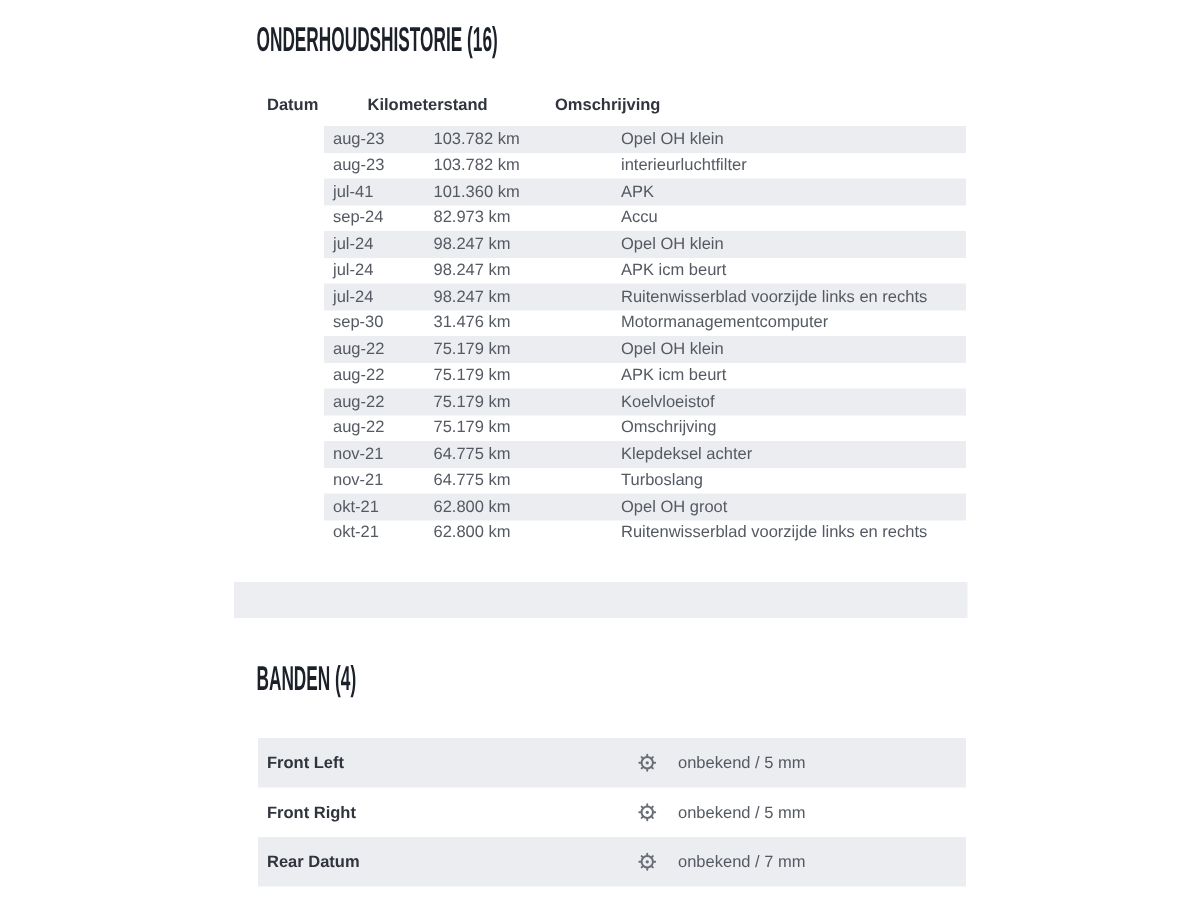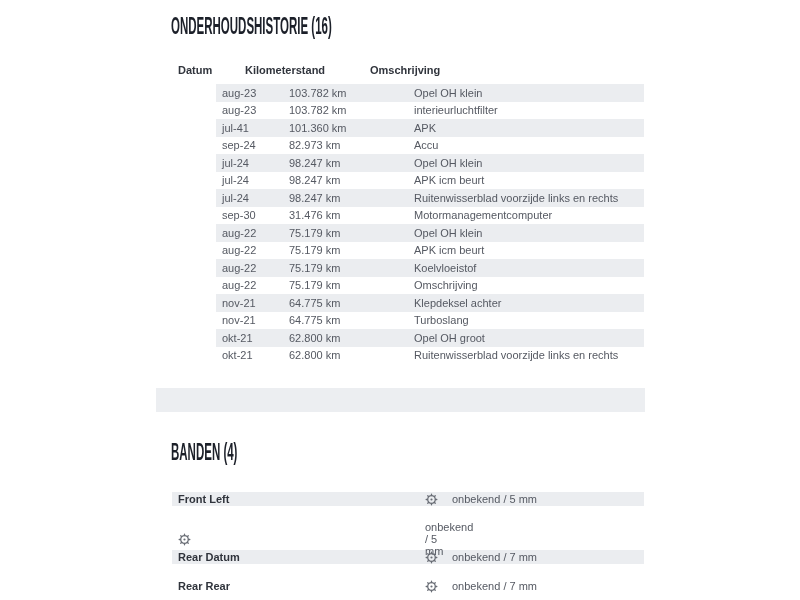--- a/index.html
+++ b/index.html
@@ -67,22 +67,21 @@
     margin-left: 16px;
     margin-top: 27px;
     width: 472px;
     font-size: 11px;
   }
   .tire-row {
     display: grid;
     grid-template-columns: 247px 27px 1fr;
     padding-left: 6px;
     align-items: center;
-    height: 14px;
-    margin-top: 15px;
+    height: 33px;
   }
   .tire-row.odd { background: #ebedf0; }
   .tire-label { font-weight: 700; color: #30343c; }
   .tire-value { color: #555962; }
   .gear { display: block; width: 13px; height: 13px; }
 </style>
 </head>
 <body>
 
 <div class="content">
@@ -211,20 +210,21 @@
           <svg class="gear" viewBox="0 0 24 24" fill="none" stroke="#6a6e76" stroke-width="2.4" stroke-linecap="round">
             <circle cx="12" cy="12" r="7"></circle>
             <circle cx="12" cy="12" r="2" fill="#6a6e76" stroke="none"></circle>
             <path d="M12 2.2v2.4 M12 19.4v2.4 M2.2 12h2.4 M19.4 12h2.4 M5.1 5.1l1.7 1.7 M17.2 17.2l1.7 1.7 M18.9 5.1l-1.7 1.7 M6.8 17.2l-1.7 1.7"></path>
           </svg>
         </span>
         <div class="tire-value">onbekend / 5 mm</div>
       </div>
 
       <div class="tire-row even">
+        <div class="tire-label">Front Right</div>
         <span>
           <svg class="gear" viewBox="0 0 24 24" fill="none" stroke="#6a6e76" stroke-width="2.4" stroke-linecap="round">
             <circle cx="12" cy="12" r="7"></circle>
             <circle cx="12" cy="12" r="2" fill="#6a6e76" stroke="none"></circle>
             <path d="M12 2.2v2.4 M12 19.4v2.4 M2.2 12h2.4 M19.4 12h2.4 M5.1 5.1l1.7 1.7 M17.2 17.2l1.7 1.7 M18.9 5.1l-1.7 1.7 M6.8 17.2l-1.7 1.7"></path>
           </svg>
         </span>
         <div class="tire-value">onbekend / 5 mm</div>
       </div>
 

